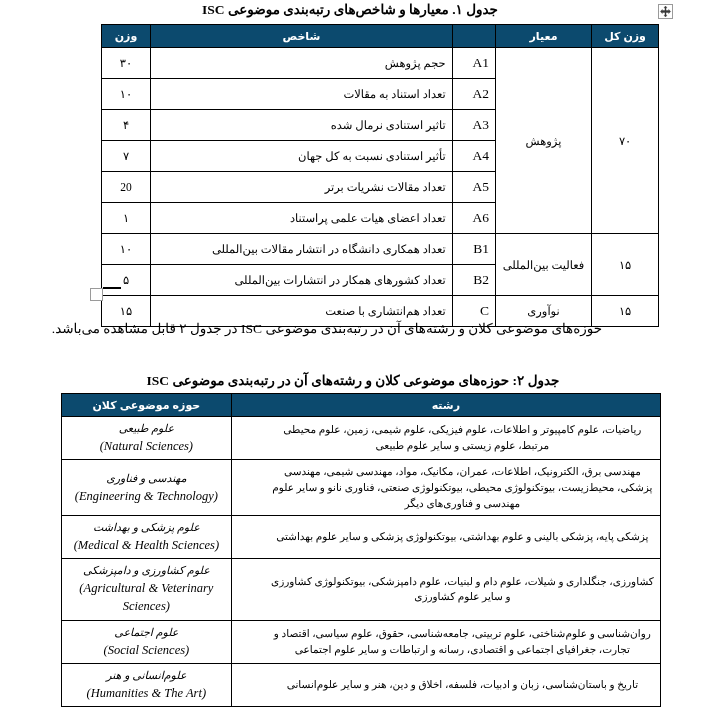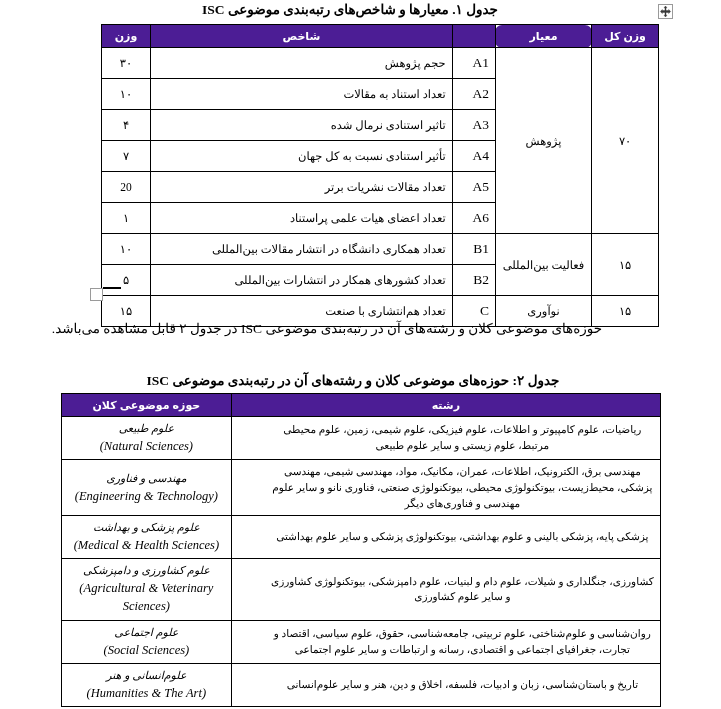--- a/index.html
+++ b/index.html
@@ -65,21 +65,21 @@
     border-collapse: collapse;
     direction: rtl;
     font-size: 11.5px;
   }
   td, th {
     border: 1px solid #000000;
     padding: 2px 4px;
     vertical-align: middle;
   }
   thead th {
-    background: #4c1d95;
+    background: #0c4a6e;
     color: #ffffff;
     font-weight: bold;
     font-family: "Liberation Sans", "DejaVu Sans", sans-serif;
     font-size: 11px;
     text-align: center;
     height: 20px;
     padding: 1px 4px;
   }
 
   
@@ -101,21 +101,21 @@
     padding-left: 8px;
   }
   #table-criteria .c-code {
     font-family: "Liberation Serif", serif;
     font-size: 13.5px;
     text-align: right;
     padding-right: 6px;
     direction: ltr;
   }
   #table-criteria .w-total { width: 62px; }
-  #table-criteria .w-crit  { width: 92px; border-radius: 7px; }
+  #table-criteria .w-crit  { width: 92px; }
   #table-criteria .w-code  { width: 36px; }
   #table-criteria .w-index { width: 320px; }
   #table-criteria .w-w     { width: 42px; }
 
   
   #paragraph-intro {
     position: absolute;
     top: 320px;
     left: 0;
     width: 654px;

